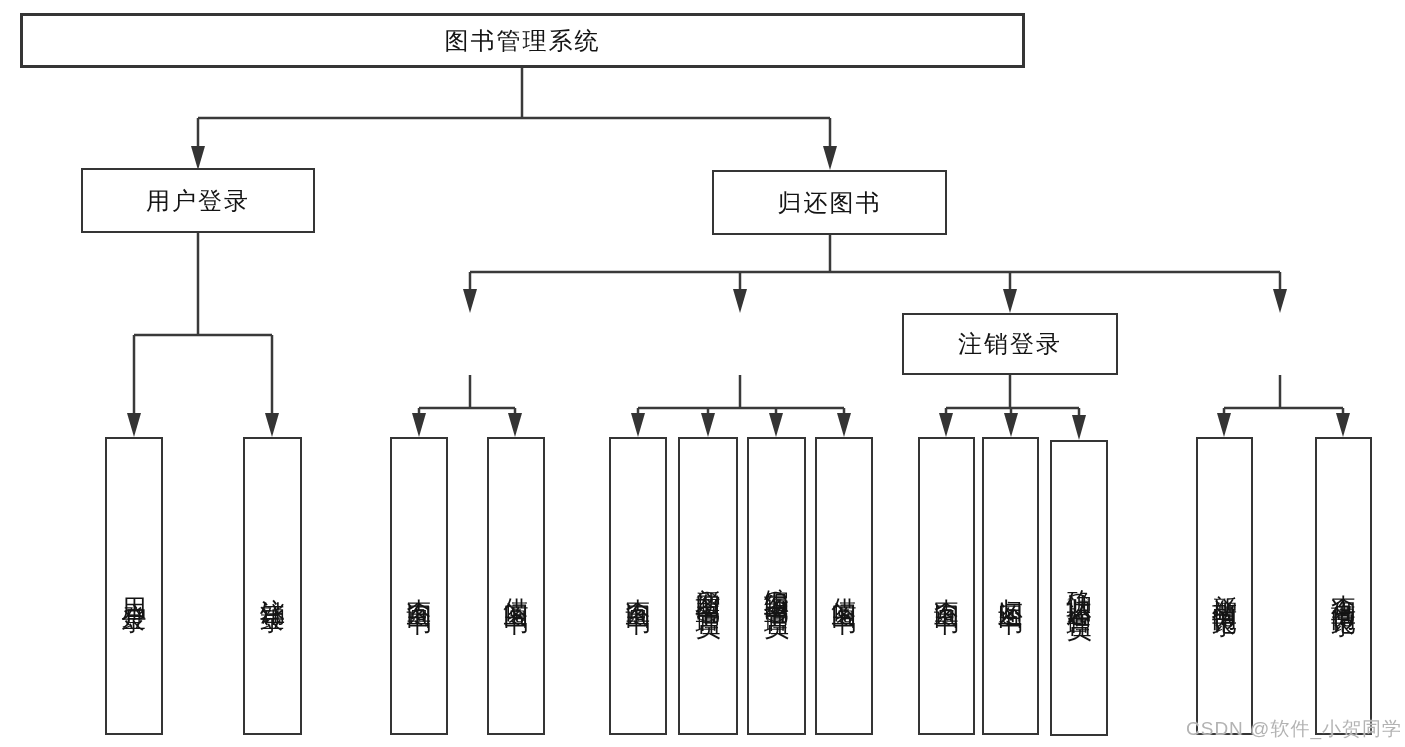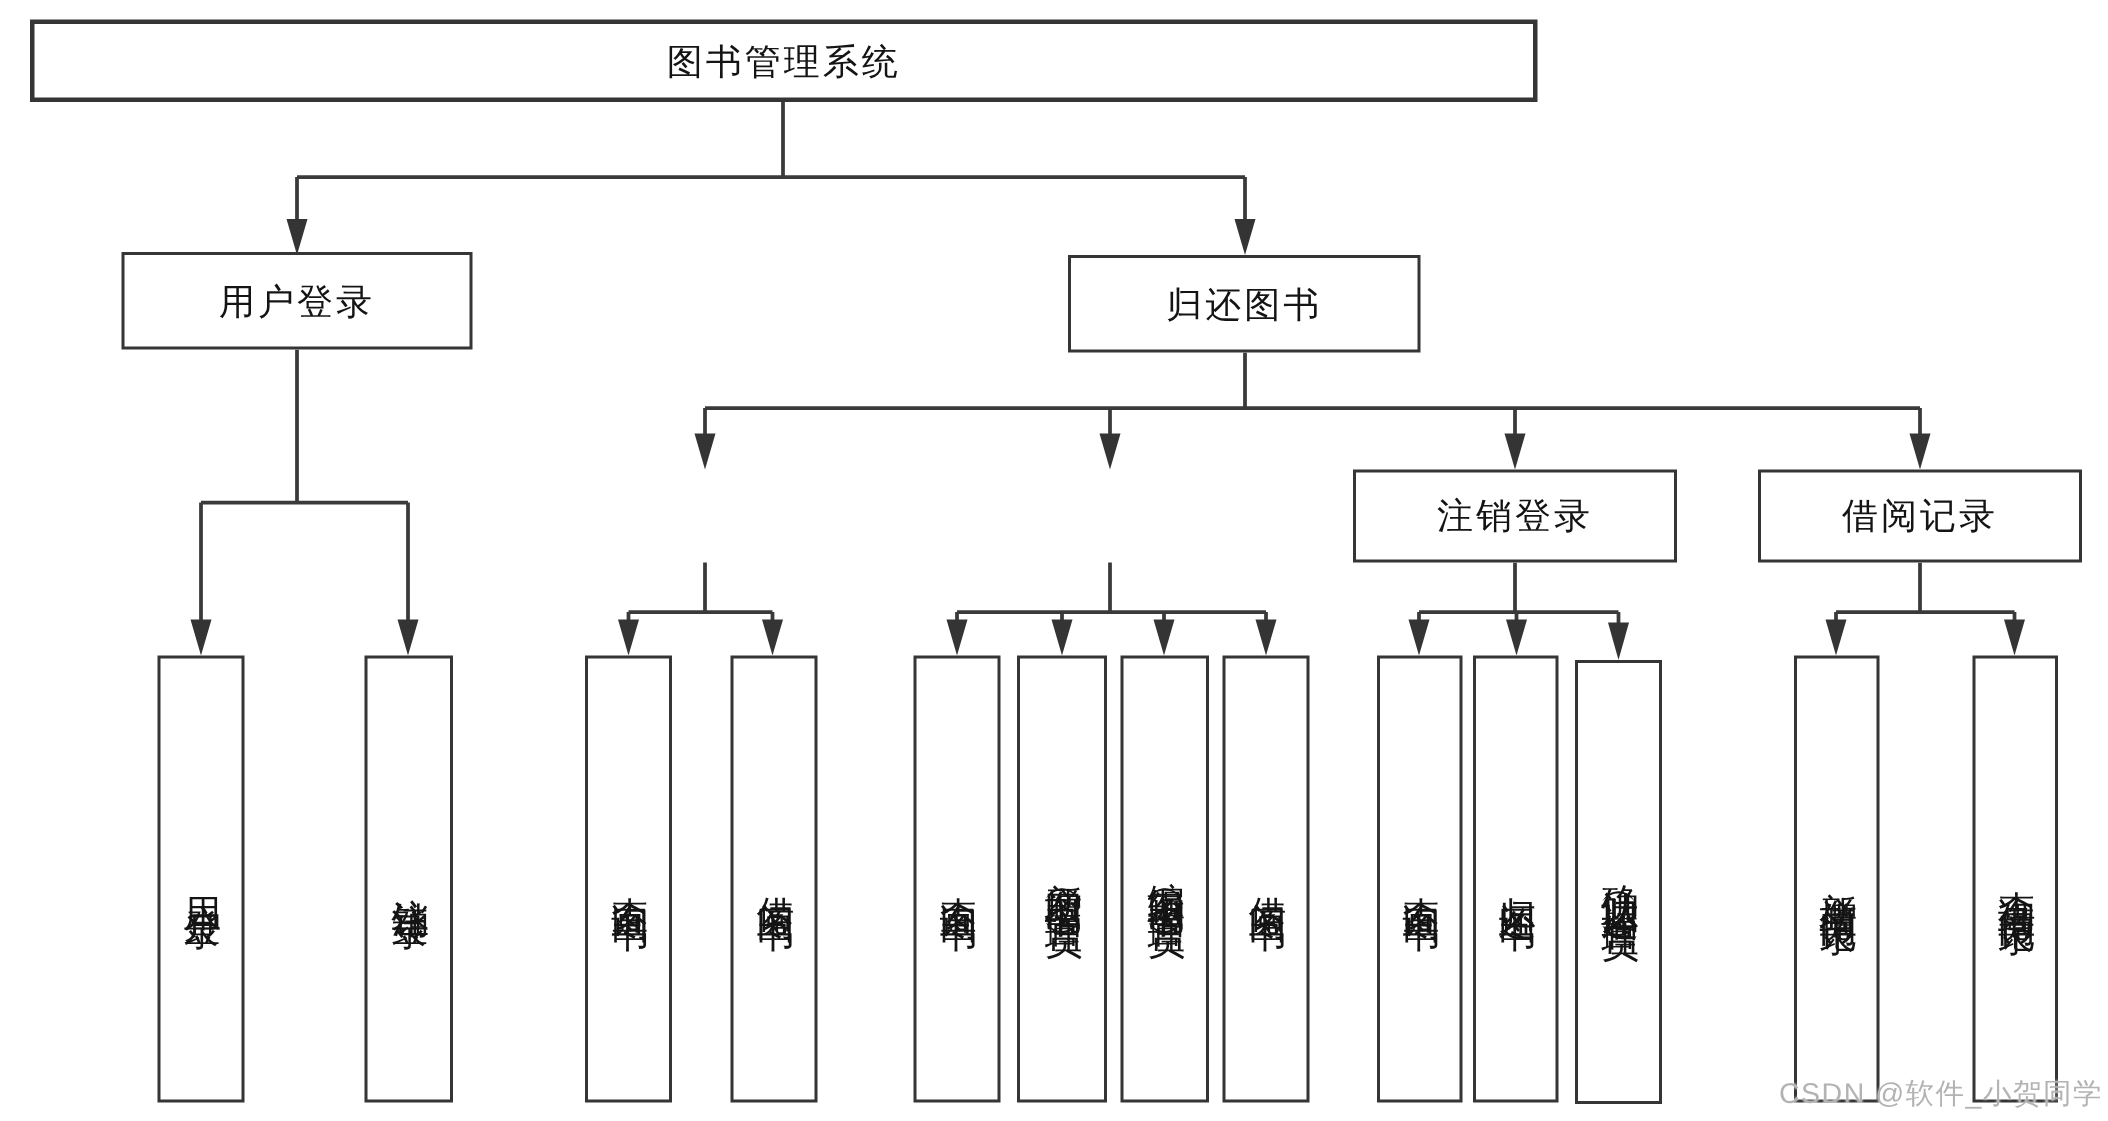--- a/index.html
+++ b/index.html
@@ -106,23 +106,20 @@
   <div class="node h" style="left:81px; top:168px; width:234px; height:65px;">
     <span>用户登录</span>
   </div>
   <div class="node h" style="left:712px; top:170px; width:235px; height:65px;">
     <span>归还图书</span>
   </div>
 
   <div class="node h" style="left:902px; top:313px; width:216px; height:62px;">
     <span>注销登录</span>
   </div>
-  <div class="node h" style="left:1172px; top:313px; width:216px; height:62px;">
-    <span>借阅记录</span>
-  </div>
 
   <div class="node v" style="left:105px; top:437px; width:58px; height:298px;">
     <span>用户登录</span>
   </div>
   <div class="node v" style="left:243px; top:437px; width:59px; height:298px;">
     <span>注销登录</span>
   </div>
 
   <div class="node v" style="left:390px; top:437px; width:58px; height:298px;">
     <span>查询图书</span>

